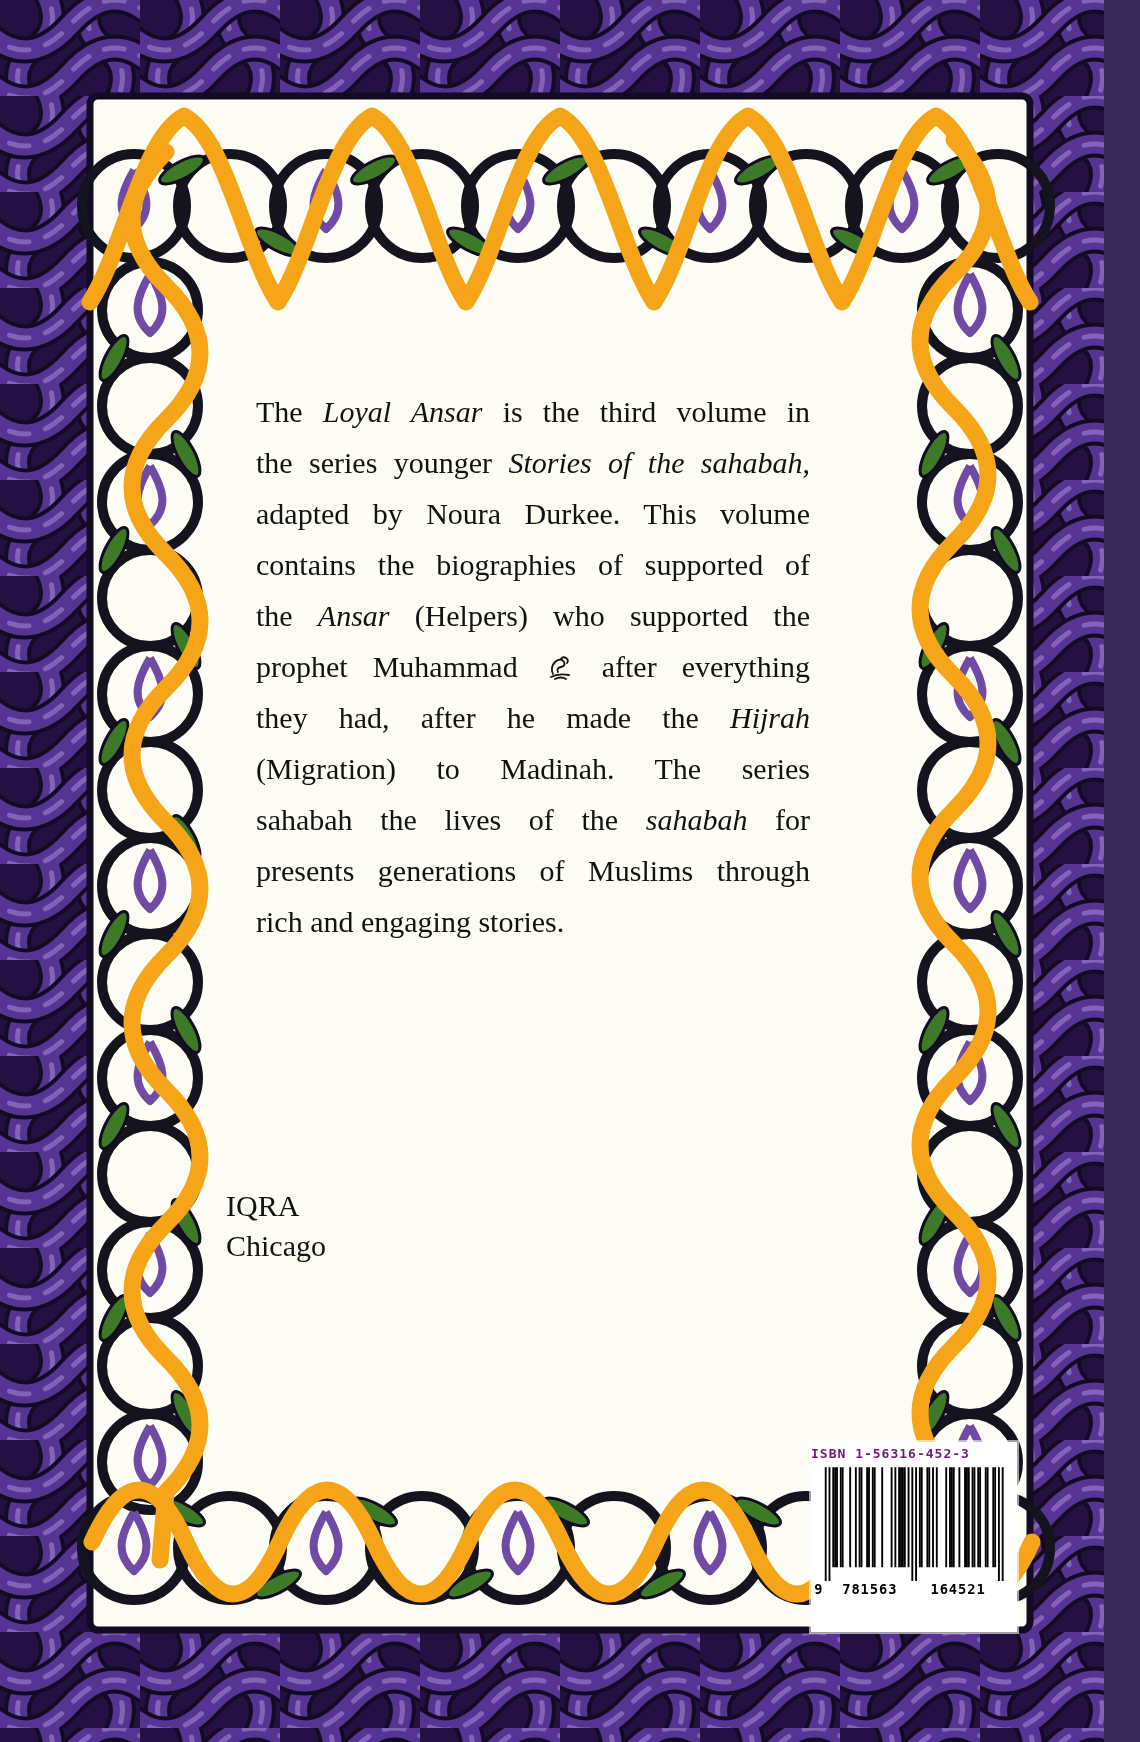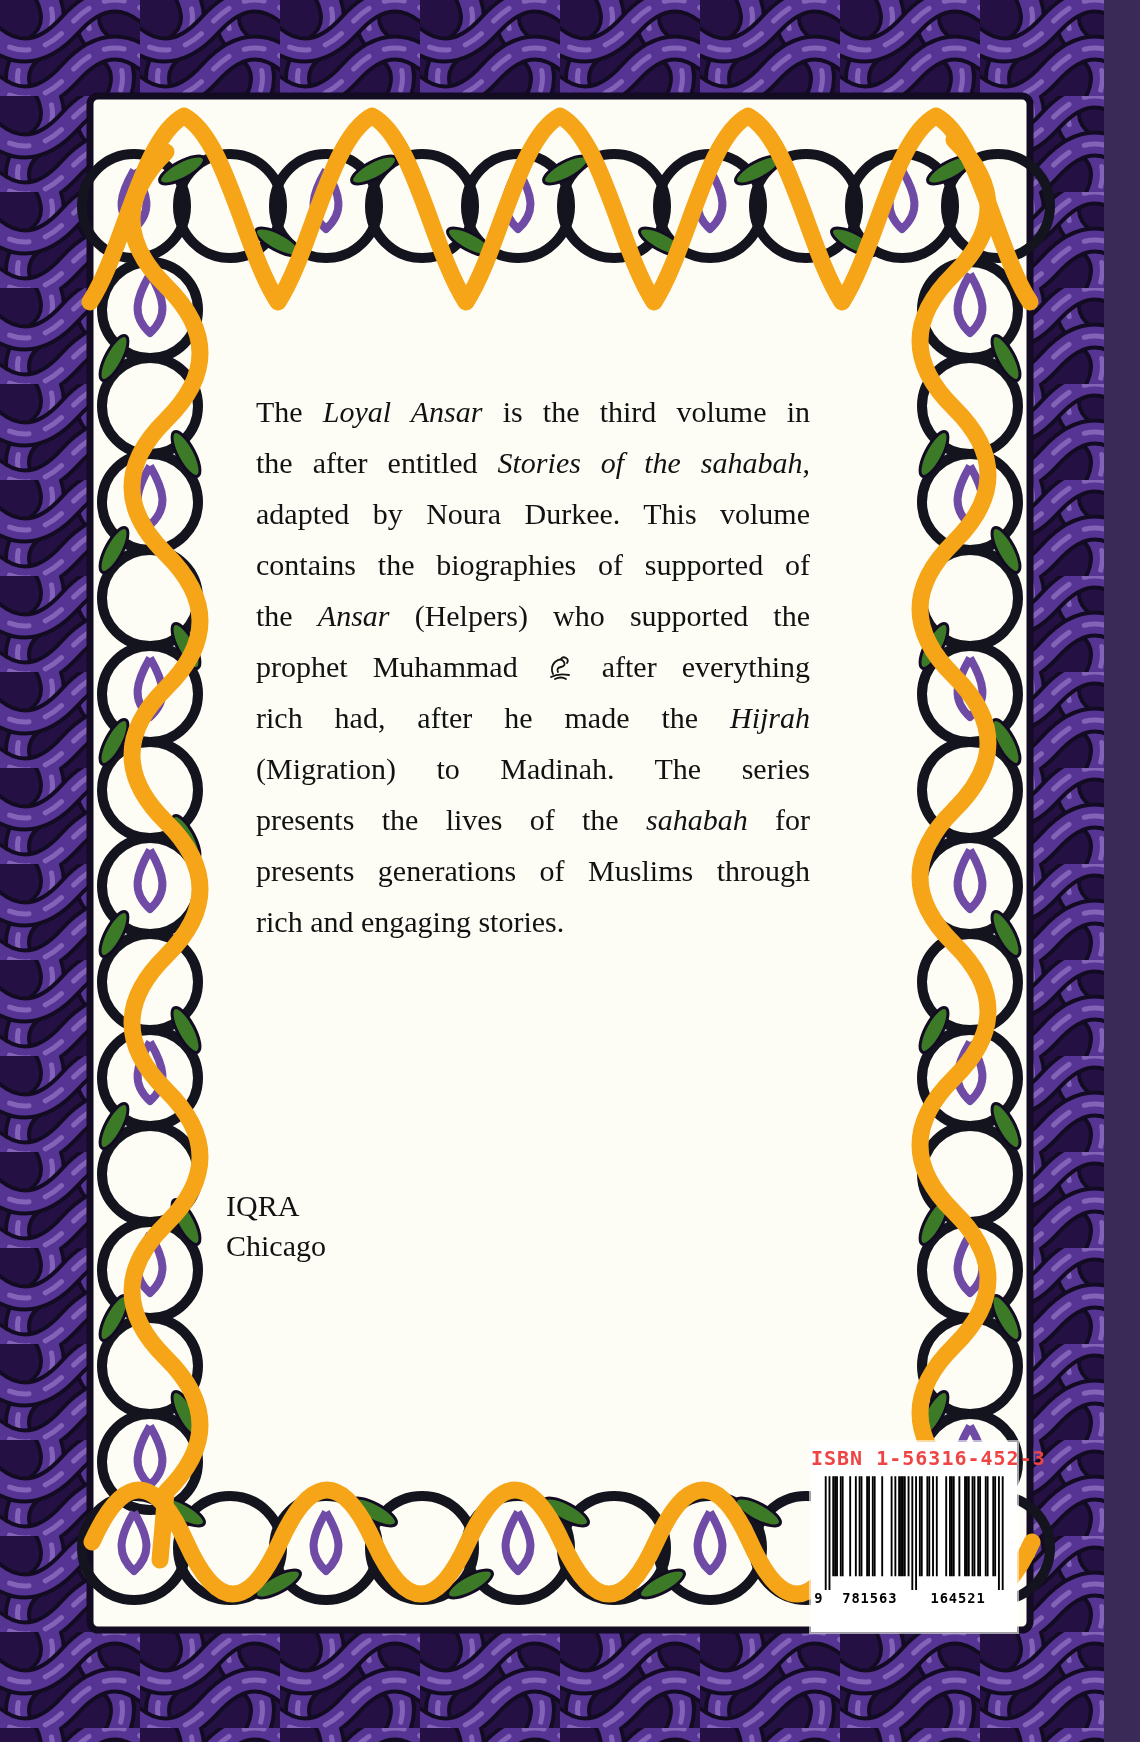--- a/index.html
+++ b/index.html
@@ -14,21 +14,21 @@
   .body-text em{font-style:italic;}
   .pbuh{display:inline-block;vertical-align:-6px;line-height:0;margin:0 2px;}
 
   .publisher{position:absolute;left:226px;top:1186px;width:568px;
              text-align:left;font-size:30px;line-height:40px;color:var(--ink);}
 
   .isbn-box{position:absolute;left:811px;top:1442px;width:206px;height:190px;
             background:#ffffff;box-sizing:border-box;padding-top:4px;
             box-shadow:0 0 0 2px rgba(255,255,255,.6);}
   .isbn-label{font-family:"DejaVu Sans Mono",monospace;font-weight:700;
-              font-size:20px;letter-spacing:1px;color:#ef4444;
+              font-size:13px;letter-spacing:1px;color:#701a75;
               white-space:nowrap;}
   .isbn-box svg{display:block;width:202px;height:136px;margin:1px auto 0;}
   .bar{fill:#000;}
   .ean-digit{font-family:"DejaVu Sans Mono",monospace;font-weight:700;
              font-size:14px;fill:#000;letter-spacing:1px;}
 </style>
 </head>
 <body>
 
 <div class="cover">
@@ -174,35 +174,35 @@
       <g fill="none" stroke="var(--yellow)" stroke-width="17" stroke-linecap="round" stroke-linejoin="round">
         <path d="M90,302C123,252 142,138 184,116 C226,138 245,252 278,302C311,252 330,138 372,116 C414,138 433,252 466,302C499,252 518,138 560,116 C602,138 621,252 654,302C687,252 706,138 748,116 C790,138 809,252 842,302C875,252 894,138 936,116 C978,138 997,252 1030,302"></path>
         <path d="M92,1542Q139,1438 186,1542 Q233,1646 280,1542Q327,1438 374,1542 Q421,1646 468,1542Q515,1438 562,1542 Q609,1646 656,1542Q703,1438 750,1542 Q797,1646 844,1542Q891,1438 938,1542 Q985,1646 1032,1542"></path>
         <path d="M166,152Q98,219 166,286 Q234,353 166,420Q98,487 166,554 Q234,621 166,688Q98,755 166,822 Q234,889 166,956Q98,1023 166,1090 Q234,1157 166,1224Q98,1291 166,1358 Q234,1425 166,1492L160,1560"></path>
         <path d="M954,140Q1022,207 954,274 Q886,341 954,408Q1022,475 954,542 Q886,609 954,676Q1022,743 954,810 Q886,877 954,944Q1022,1011 954,1078 Q886,1145 954,1212Q1022,1279 954,1346 Q886,1413 954,1480L958,1552"></path>
       </g>
     </svg>
 
   <div class="body-text">
       <div class="ln"><span>The </span><em>Loyal Ansar</em><span> is the third volume in</span></div>
-      <div class="ln"><span>the after entitled </span><em>Stories of the sahabah</em><span>,</span></div>
+      <div class="ln"><span>the series younger </span><em>Stories of the sahabah</em><span>,</span></div>
       <div class="ln"><span>adapted by Noura Durkee. This volume</span></div>
       <div class="ln"><span>contains the biographies of supported of</span></div>
       <div class="ln"><span>the </span><em>Ansar</em><span> (Helpers) who supported the</span></div>
       <div class="ln"><span>prophet Muhammad </span><span class="pbuh"><svg width="30" height="30" viewBox="0 0 30 30">
             <g fill="none" stroke="#15120f" stroke-width="1.8" stroke-linecap="round">
               <path d="M8,21 Q5,14 10,9 Q16,4 19,9 Q21,13 16,14 Q11,15 13,19"></path>
               <path d="M6,24 Q13,20 24,22"></path>
               <path d="M10,26 Q16,23 21,26"></path>
               <path d="M16,6 Q18,3 21,5 Q24,7 22,10"></path>
             </g>
           </svg></span><span> after everything</span></div>
-      <div class="ln"><span>rich had, after he made the </span><em>Hijrah</em></div>
+      <div class="ln"><span>they had, after he made the </span><em>Hijrah</em></div>
       <div class="ln"><span>(Migration) to Madinah. The series</span></div>
-      <div class="ln"><span>presents the lives of the </span><em>sahabah</em><span> for</span></div>
+      <div class="ln"><span>sahabah the lives of the </span><em>sahabah</em><span> for</span></div>
       <div class="ln"><span>presents generations of Muslims through</span></div>
       <div class="ln last"><span>rich and engaging stories.</span></div>
     </div>
 
   <div class="publisher">
     <div>IQRA</div>
     <div>Chicago</div>
   </div>
 
   <div class="isbn-box">

